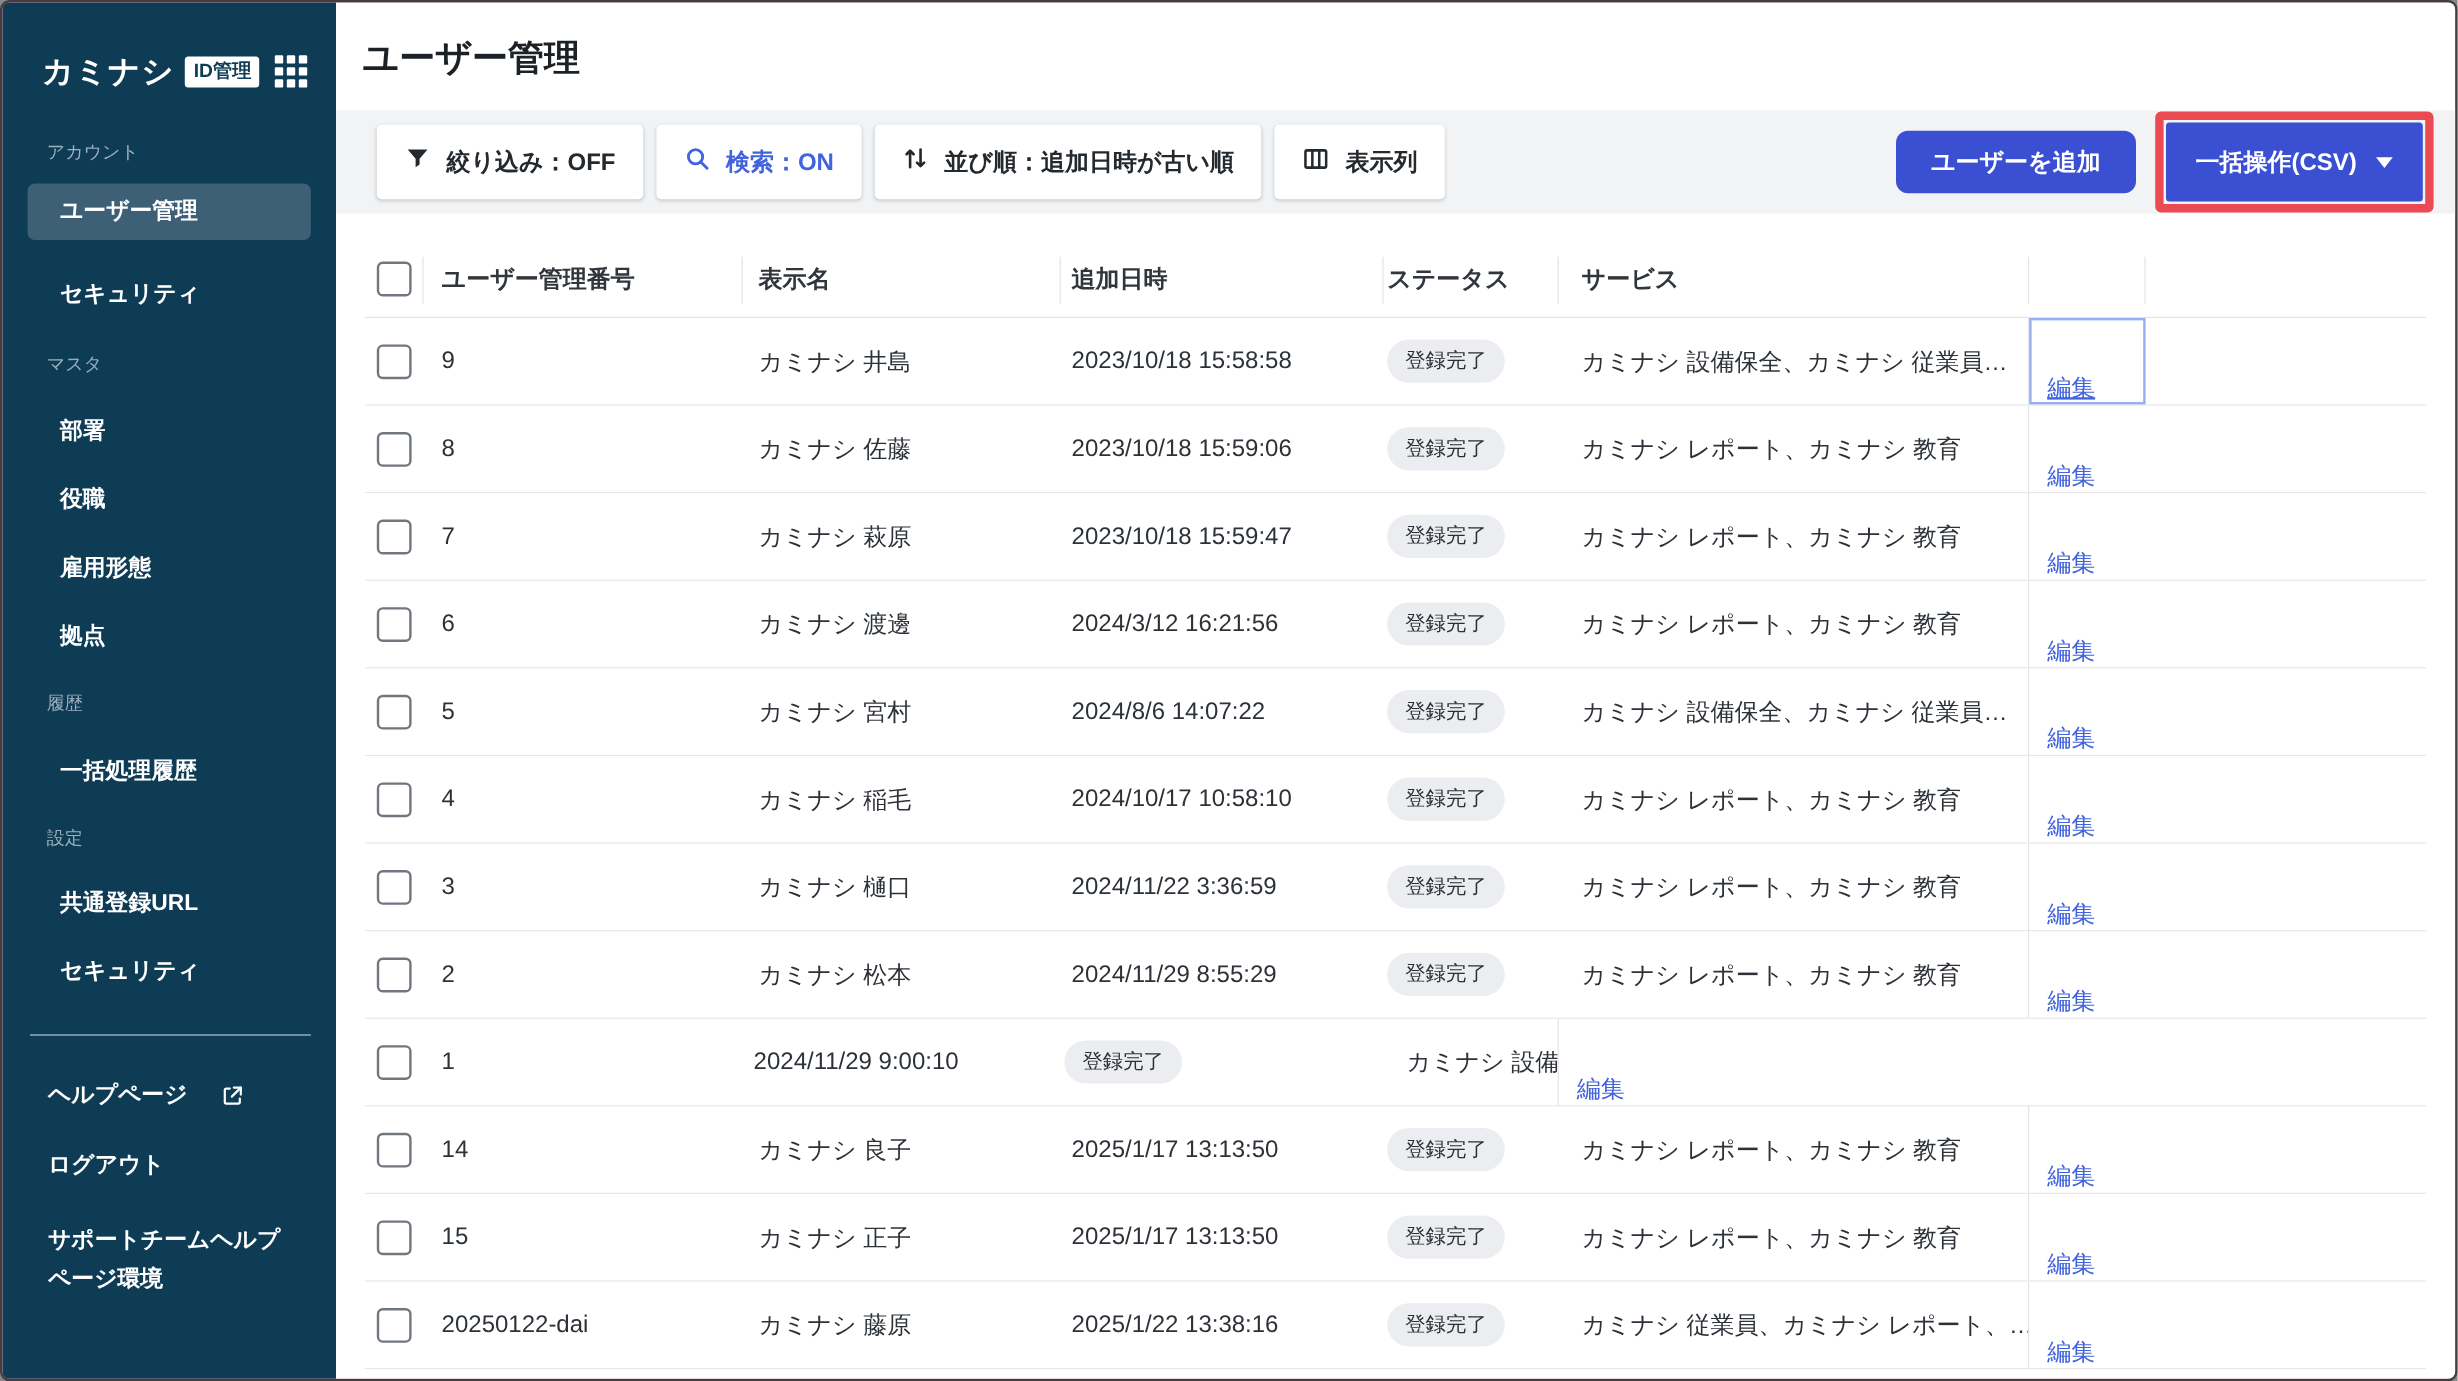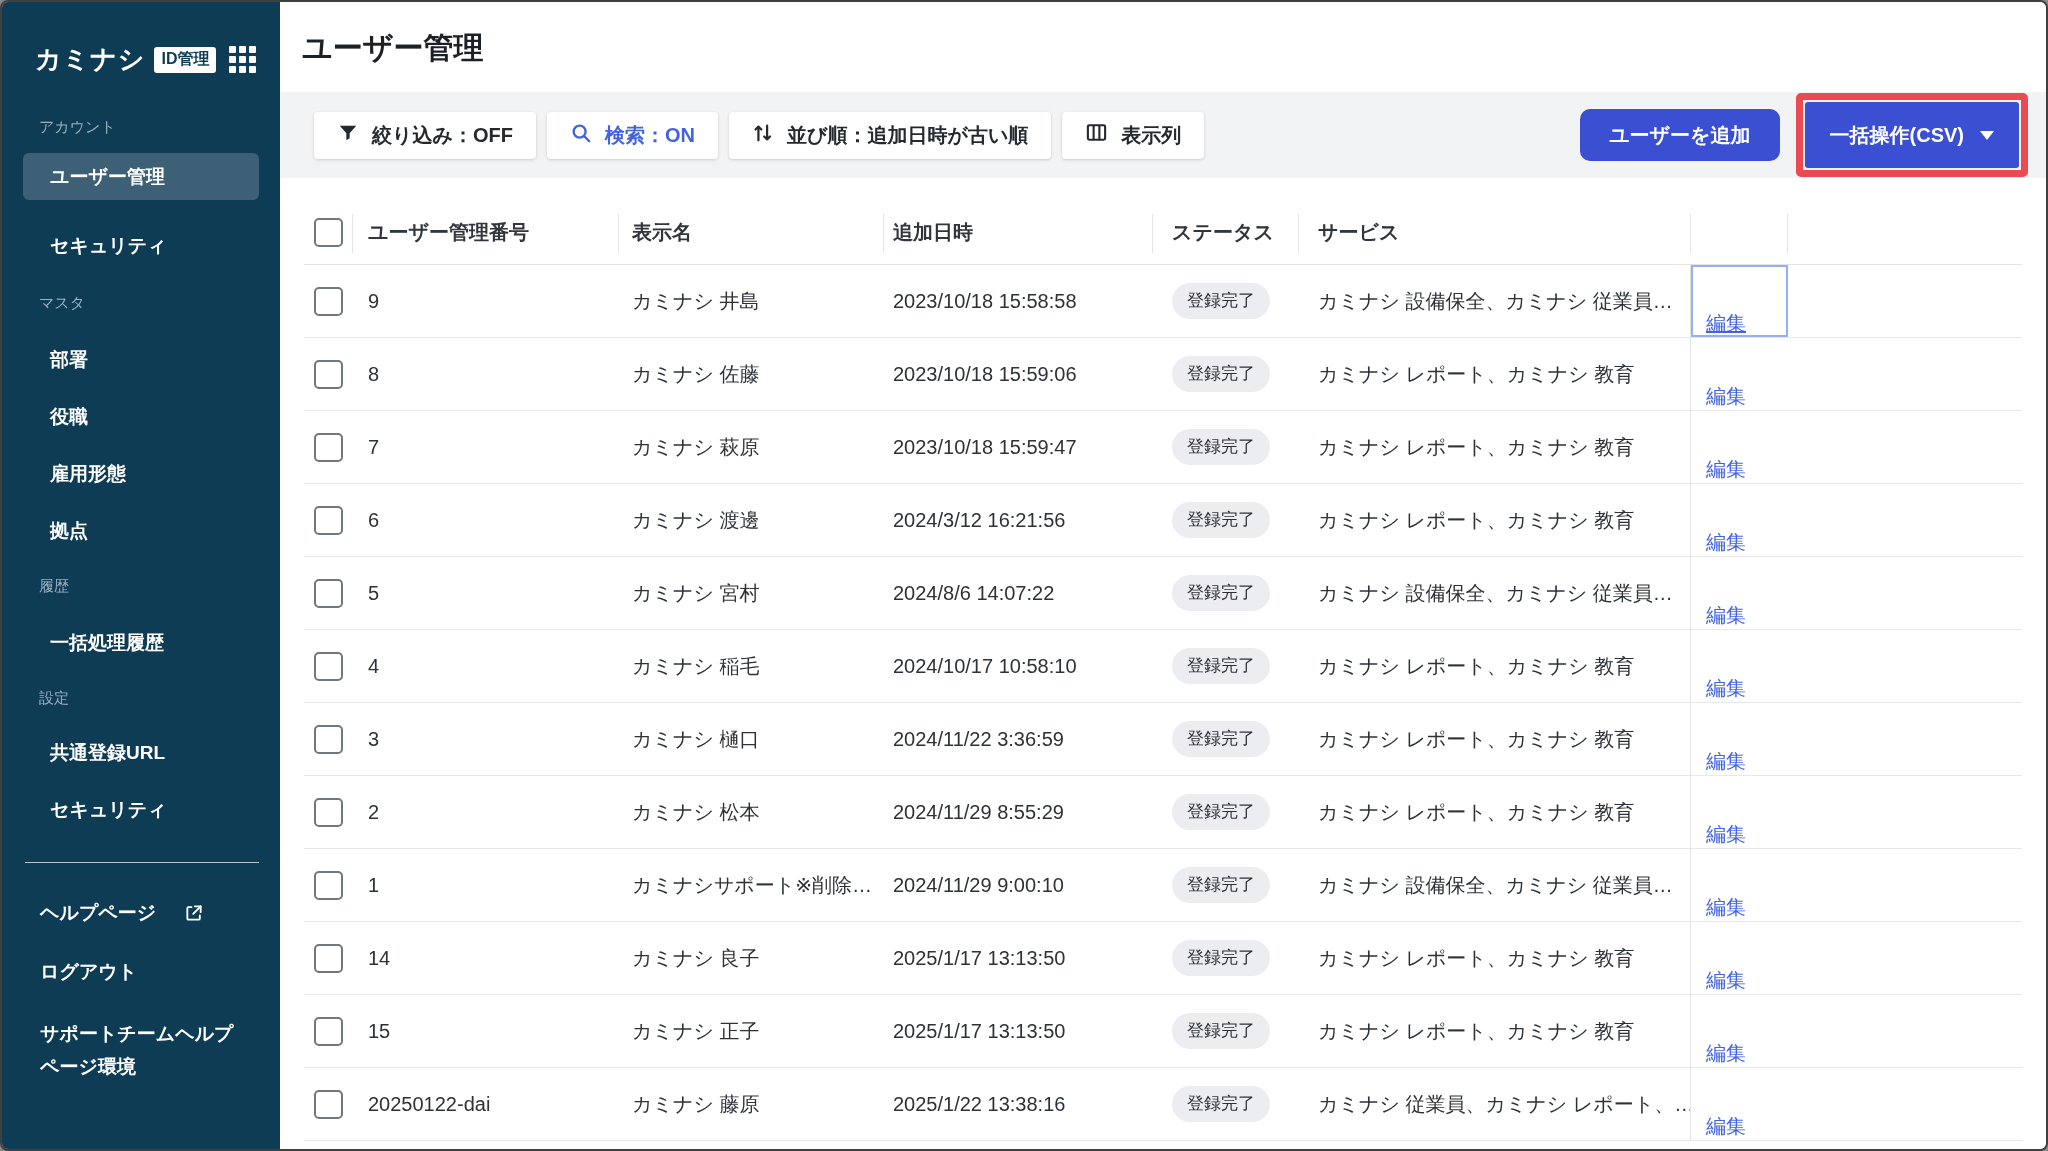--- a/index.html
+++ b/index.html
@@ -58,21 +58,21 @@
   
   .main { flex:1; display:flex; flex-direction:column; background:#fff; min-width:0; }
   .title-bar { height:90px; padding:26px 0 0 22px; }
   .page-title { font-size:30px; font-weight:700; color:#1c2126; }
 
   .toolbar {
     height:86px; background:var(--c-stripBg,#f1f3f5);
     display:flex; align-items:center; padding:0 10px 0 34px;
   }
   .tbtn {
-    display:inline-flex; align-items:center; gap:13px; height:47px;
+    display:inline-flex; align-items:center; gap:13px; height:62px;
     background:#fff; border:none; border-radius:4px; padding:0 23px;
     font-family:inherit; font-size:20px; font-weight:600; color:#24292e;
     box-shadow:0 1px 3px rgba(60,64,67,.22); cursor:pointer; white-space:nowrap;
   }
   .tbtn + .tbtn { margin-left:11px; }
   .tbtn.blue { color:var(--c-link,#4263de); }
   .tbtn svg { flex:none; }
 
   .add-user-btn {
     margin-left:auto; height:52px; padding:0 29px; border:none; border-radius:10px;
@@ -104,21 +104,21 @@
     content:""; position:absolute; left:0; top:14px; bottom:11px;
     border-left:1px solid var(--c-border,#e2e4e7);
   }
   .thead .hcell.sep-r::after {
     content:""; position:absolute; right:0; top:14px; bottom:11px;
     border-right:1px solid var(--c-border,#e2e4e7);
   }
   .trow { height:73px; border-bottom:1px solid #e6e8ea; font-size:20px; color:#2c3238; }
   .cell { height:100%; display:flex; align-items:center; min-width:0; }
   .pad-id  { padding-left:16px;text-align:center; } .pad-name{ padding-left:14px; }
-  .pad-date{ padding-left:10px; } .pad-st  { padding-left:20px;  }
+  .pad-date{ padding-left:10px; } .pad-st  { padding-left:4px;  }
   .pad-sv  { padding-left:20px; } .pad-ed  { padding-left:15px;align-items:flex-end; }
   .cell-check { justify-content:center; }
   .checkbox { width:29px; height:29px; border:2px solid #70777f; border-radius:5px;
               background:#fff; cursor:pointer; }
   .badge { background:var(--c-badgeBg,#ebedf0); color:#2b3036; font-size:17px;
            padding:6px 15px 7px; border-radius:18px; white-space:nowrap; }
   .svc { white-space:nowrap; overflow:hidden; }
   .edit-cell { position:relative; border-left:1px solid var(--c-border,#e2e4e7); }
   .edit-link { color:var(--c-link,#4263de); cursor:pointer; text-decoration:none; }
   .trow.focused .edit-link { text-decoration:underline; }
@@ -416,21 +416,20 @@
 
     </div>
     <div class="cell"></div>
   </div>
 
   <div class="tgrid trow">
     <div class="cell cell-check">
       <span class="checkbox"></span>
     </div>
     <div class="cell pad-id">1</div>
-    <div class="cell pad-name">カミナシサポート※削除…</div>
     <div class="cell pad-date">2024/11/29 9:00:10</div>
     <div class="cell pad-st">
       <span class="badge">登録完了</span>
     </div>
     <div class="cell pad-sv svc">カミナシ 設備保全、カミナシ 従業員…</div>
     <div class="cell pad-ed edit-cell">
       <a class="edit-link">編集</a>
 
     </div>
     <div class="cell"></div>

